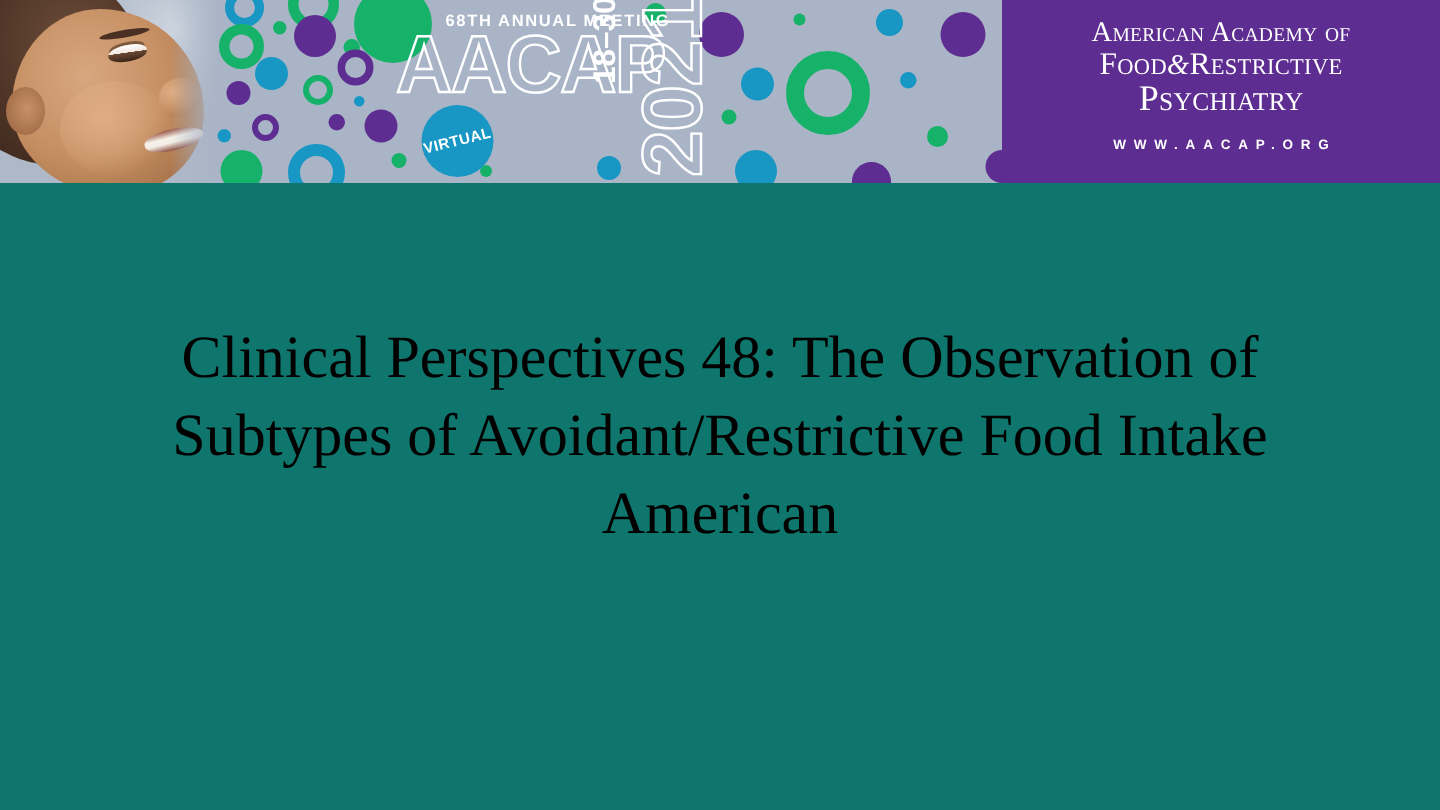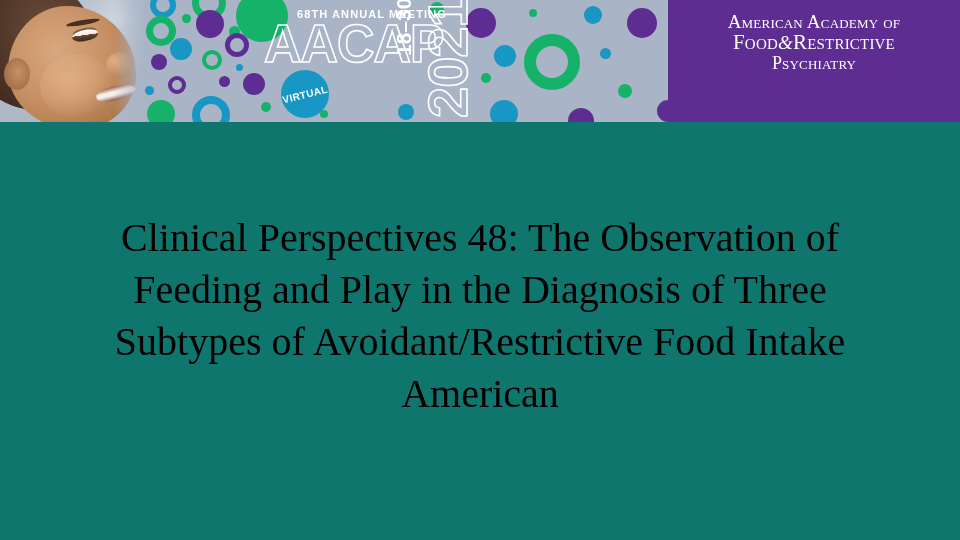--- a/index.html
+++ b/index.html
@@ -207,21 +207,21 @@
   .logo-lines {
     position: absolute;
     left: 0; right: 0; top: 12px;
     font-family: "Liberation Serif", serif;
     font-variant: small-caps;
     font-weight: 400;
     line-height: 1.04;
   }
   .logo-line-1 { font-size: 19px; letter-spacing: 0.2px; }
   .logo-line-2 { font-size: 21px; letter-spacing: 0.2px; }
-  .logo-line-3 { font-size: 18px; letter-spacing: 0.2px; }
+  .logo-line-3 { font-size: 24px; letter-spacing: 0.2px; }
   .logo-amp {
     font-family: "Liberation Serif", serif;
     font-variant: normal;
     font-style: italic;
     font-size: 19px;
   }
   .logo-url {
     position: absolute;
     left: 0; right: 0; top: 91px;
     font-family: "Liberation Sans", sans-serif;
@@ -319,23 +319,23 @@
 
       <div class="year-vert">2021</div>
     </div>
 
     <div class="logo-panel">
       <div class="logo-lines">
         <div class="logo-line-1">American Academy of</div>
         <div class="logo-line-2"><span>Food</span><span class="logo-amp">&amp;</span><span>Restrictive</span></div>
         <div class="logo-line-3">Psychiatry</div>
       </div>
+      <div class="logo-url">WWW.AACAP.ORG</div>
     </div>
   </div>
 
   <div class="title-block">
     <div class="line">Clinical Perspectives 48: The Observation of</div>
-    <div class="line">Feeding and Play in the Diagnosis of Three</div>
     <div class="line">Subtypes of Avoidant/Restrictive Food Intake</div>
     <div class="line">American</div>
   </div>
 
 </div>
 
 </body></html>

